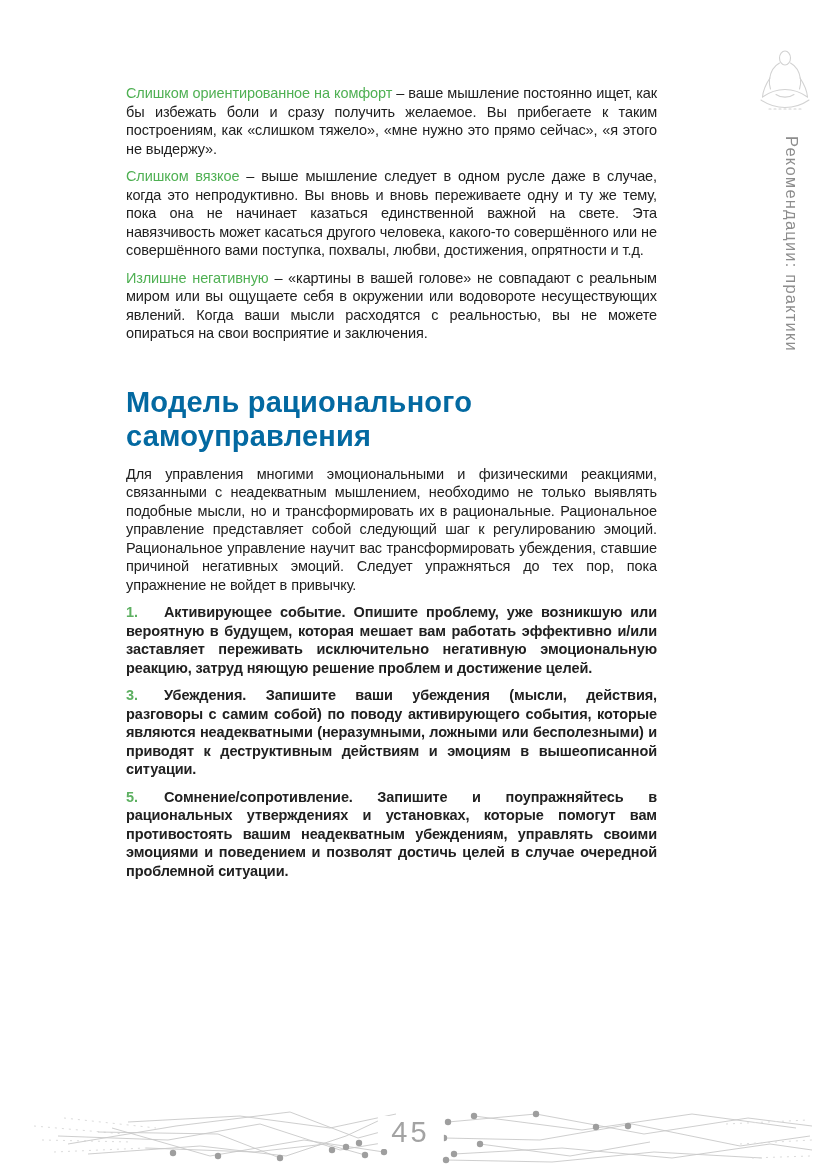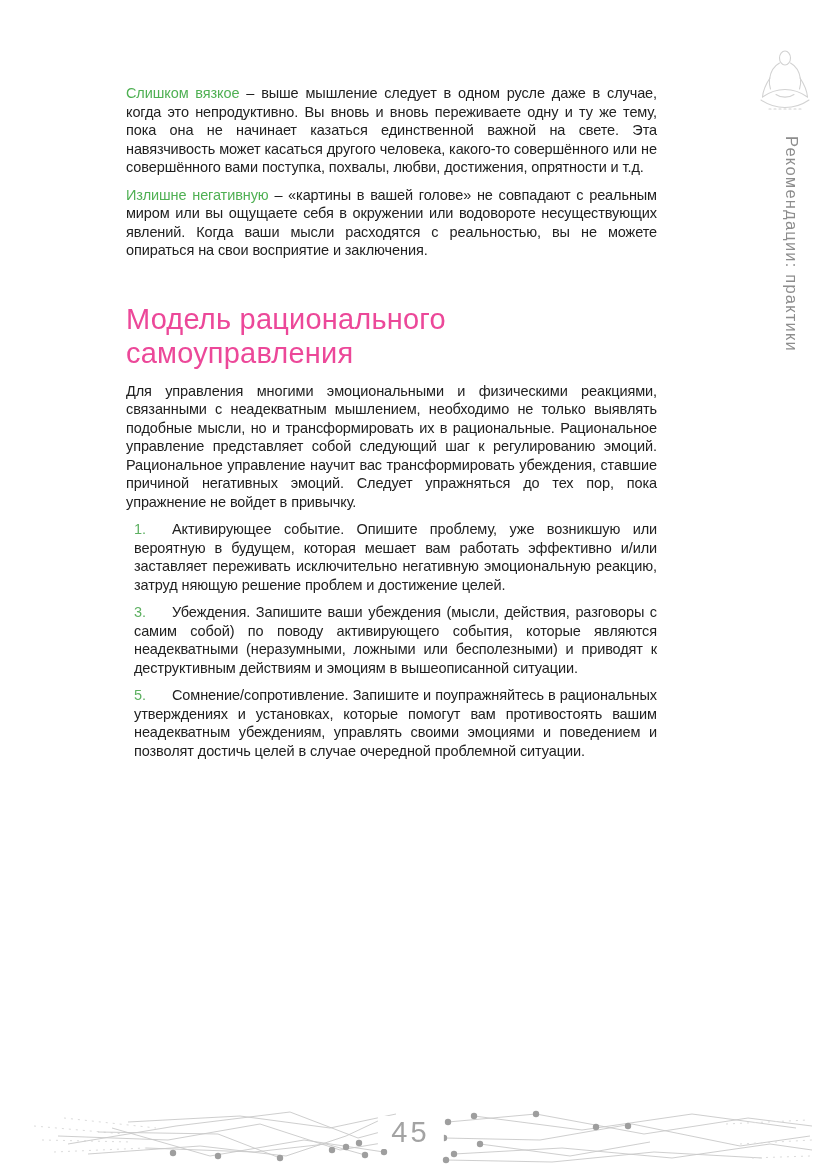--- a/index.html
+++ b/index.html
@@ -8,24 +8,24 @@
     font-family:"Liberation Sans", sans-serif; overflow:hidden;
   }
   .content {
     position:absolute; left:126px; top:84px; width:531px;
     color:#212121; font-size:14.5px; line-height:18.5px;
     text-align:justify; letter-spacing:-0.1px;
   }
   .para { margin:0 0 9px 0; }
   .lead { color:#4fb053; }
   .section-title {
-    color:#ec4899; font-size:29px; line-height:34px; font-weight:normal;
+    color:#0369a1; font-size:29px; line-height:34px; font-weight:bold;
     margin:42px 0 12px 0; max-width:470px; text-align:left; letter-spacing:0.2px;
   }
-  .step { margin:0 0 9px 8px; }
+  .step { margin:0 0 9px 0;font-weight:bold; }
   .step-num { color:#5db061; display:inline-block; width:38px; }
   .vertical-label {
     position:absolute; top:136px; right:26px;
     writing-mode:vertical-rl; font-size:16.5px; letter-spacing:1.2px; color:#8d8d8d;
     white-space:nowrap;
   }
   .meditation { position:absolute; top:48px; right:16px; }
   .page-footer { position:absolute; bottom:0; left:0; width:821px; height:70px; }
   .decor-left  { position:absolute; left:28px; top:0; }
   .decor-right { position:absolute; right:6px; top:0; }
@@ -49,20 +49,21 @@
     <path d="M2 52 C 10 57.5, 18 59.5, 26 59.5 C 34 59.5, 42 57.5, 50 52"></path>
     <path d="M17 46.5 C 22 50, 30 50, 35 46.5"></path>
     <path d="M10 61 L 42 61" stroke-dasharray="2 3"></path>
   </svg>
 
   <div class="vertical-label">Рекомендации: практики</div>
 
   <main class="content">
 
 
+    <p class="para"><span class="lead">Слишком ориентированное на комфорт</span> <span>– ваше мышление постоянно ищет, как бы избежать боли и сразу получить желаемое. Вы прибегаете к таким построениям, как «слишком тяжело», «мне нужно это прямо сейчас», «я этого не выдержу».</span></p>
 
     <p class="para"><span class="lead">Слишком вязкое</span> <span>– выше мышление следует в одном русле даже в случае, когда это непродуктивно. Вы вновь и вновь переживаете одну и ту же тему, пока она не начинает казаться единственной важной на свете. Эта навязчивость может касаться другого человека, какого-то совершённого или не совершённого вами поступка, похвалы, любви, достижения, опрятности и т.д.</span></p>
 
     <p class="para"><span class="lead">Излишне негативную</span> <span>– «картины в вашей голове» не совпадают с реальным миром или вы ощущаете себя в окружении или водовороте несуществующих явлений. Когда ваши мысли расходятся с реальностью, вы не можете опираться на свои восприятие и заключения.</span></p>
 
     <h1 class="section-title">Модель рационального самоуправления</h1>
 
     <p class="para">Для управления многими эмоциональными и физическими реакциями, связанными с неадекватным мышлением, необходимо не только выявлять подобные мысли, но и трансформировать их в рациональные. Рациональное управление представляет собой следующий шаг к регулированию эмоций. Рациональное управление научит вас трансформировать убеждения, ставшие причиной негативных эмоций. Следует упражняться до тех пор, пока упражнение не войдет в привычку.</p>
 
     <p class="step"><span class="step-num">1.</span><span>Активирующее событие. Опишите проблему, уже возникшую или вероятную в будущем, которая мешает вам работать эффективно и/или заставляет переживать исключительно негативную эмоциональную реакцию, затруд няющую решение проблем и достижение целей.</span></p>

